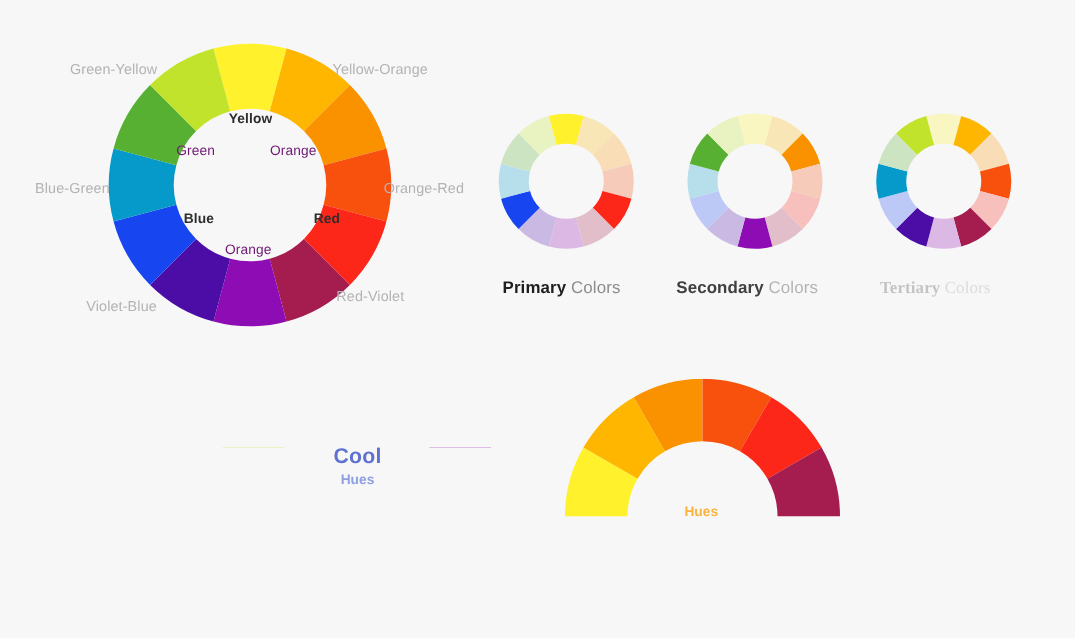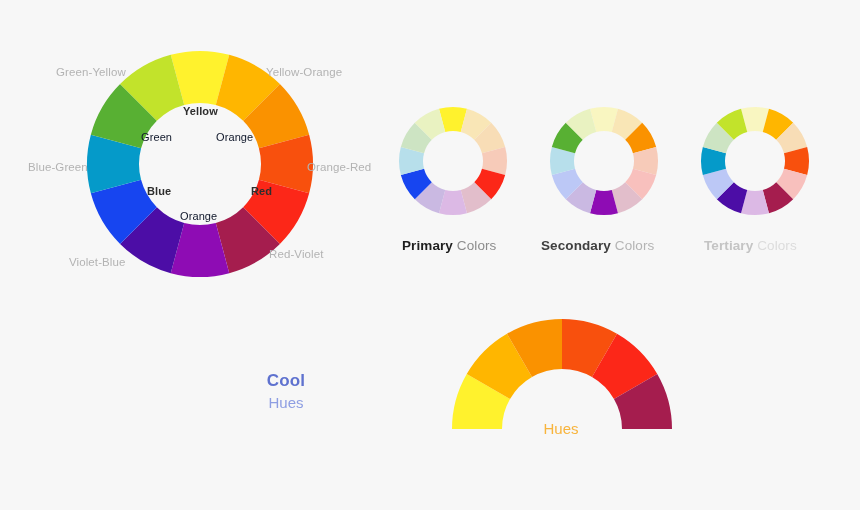--- a/index.html
+++ b/index.html
@@ -12,21 +12,21 @@
     height: 510px;
     background: #f7f7f7;
     font-family: "Liberation Sans", sans-serif;
     position: relative;
     overflow: hidden;
     -webkit-font-smoothing: antialiased;
   }
   .stage {
     position: absolute;
     left: 0;
-    top: 16px;
+    top: 0;
     width: 860px;
     height: 365px;
   }
   svg { display: block; }
 
   
   #main-wheel-group {
     position: absolute;
     left: 85px;
     top: 33px;
@@ -46,21 +46,21 @@
     position: absolute;
     font-size: 11px;
     white-space: nowrap;
     letter-spacing: 0.1px;
   }
   .inner-label.primary {
     color: #2e2e2e;
     font-weight: bold;
   }
   .inner-label.secondary {
-    color: #0f172a;
+    color: #701a75;
     font-weight: normal;
   }
 
   
   .mini-wheel {
     position: absolute;
     width: 110px;
     height: 110px;
   }
   .mini-caption {
@@ -87,22 +87,22 @@
     white-space: nowrap;
   }
   .arc-caption .title {
     display: block;
     font-size: 17px;
     font-weight: bold;
     letter-spacing: 0.2px;
   }
   .arc-caption .sub {
     display: block;
-    font-size: 15px;
-    font-weight: normal;
+    font-size: 11px;
+    font-weight: bold;
   }
   .cool-caption .title { color: #5f72cf; }
   .cool-caption .sub   { color: #8e9ee2; }
   .warm-caption .title { color: #f2a01b; }
   .warm-caption .sub   { color: #f8b43c; }
 </style>
 </head>
 <body>
 
 <div class="stage">
@@ -183,21 +183,21 @@
           <path d="M 107.15999461960969 68.97622843553611 A 54 54 0 0 1 93.18376618407356 93.18376618407356 L 76.21320343559643 76.21320343559643 A 30 30 0 0 0 83.97777478867205 62.764571353075624 Z" fill="rgb(248,189,185)" opacity="0.95"></path>
           <path d="M 93.18376618407356 93.18376618407356 A 54 54 0 0 1 68.97622843553611 107.15999461960969 L 62.764571353075624 83.97777478867205 A 30 30 0 0 0 76.21320343559643 76.21320343559643 Z" fill="#a51d4e"></path>
           <path d="M 68.97622843553611 107.15999461960969 A 54 54 0 0 1 41.02377156446387 107.15999461960969 L 47.235428646924376 83.97777478867205 A 30 30 0 0 0 62.764571353075624 83.97777478867205 Z" fill="rgb(218,181,228)" opacity="0.95"></path>
           <path d="M 41.02377156446387 107.15999461960969 A 54 54 0 0 1 16.816233815926438 93.18376618407356 L 33.78679656440357 76.21320343559643 A 30 30 0 0 0 47.235428646924376 83.97777478867205 Z" fill="#4c0da6"></path>
           <path d="M 16.816233815926438 93.18376618407356 A 54 54 0 0 1 2.8400053803903162 68.97622843553613 L 26.022225211327953 62.76457135307563 A 30 30 0 0 0 33.78679656440357 76.21320343559643 Z" fill="rgb(184,197,245)" opacity="0.95"></path>
           <path d="M 2.8400053803903162 68.97622843553613 A 54 54 0 0 1 2.840005380390302 41.0237715644639 L 26.022225211327946 47.23542864692439 A 30 30 0 0 0 26.022225211327953 62.76457135307563 Z" fill="#059ac9"></path>
           <path d="M 2.840005380390302 41.0237715644639 A 54 54 0 0 1 16.816233815926424 16.816233815926438 L 33.78679656440357 33.78679656440357 A 30 30 0 0 0 26.022225211327946 47.23542864692439 Z" fill="rgb(202,227,192)" opacity="0.95"></path>
           <path d="M 16.816233815926424 16.816233815926438 A 54 54 0 0 1 41.023771564463885 2.840005380390309 L 47.23542864692438 26.02222521132795 A 30 30 0 0 0 33.78679656440357 33.78679656440357 Z" fill="#c2e32b"></path>
         </svg>
       </div>
-      <div class="mini-caption cap-tertiary" style="left: 704px; top: 222px;"><b>Tertiary</b><span> Colors</span></div>
+      <div class="mini-caption cap-tertiary" style="left: 704px; top: 222px; font-family: Liberation Serif, serif;"><b>Tertiary</b><span> Colors</span></div>
     </div>
 
   <div id="arcs">
       <div class="arc-group" style="left: 178px; top: 358px; width: 215px; height: 115px;">
         <svg width="215" height="115" viewBox="0 0 215 115">
           <path d="M 0 1.3164953090834047e-14 A 107.5 107.5 0 0 1 14.402269093172848 -53.750000000000014 L 57.27052658050256 -29.000000000000007 A 58 58 0 0 0 49.5 7.102951435054649e-15 Z" fill="#c2e32b"></path>
           <path d="M 14.402269093172848 -53.750000000000014 A 107.5 107.5 0 0 1 53.74999999999995 -93.09773090682712 L 78.49999999999997 -50.229473419497424 A 58 58 0 0 0 57.27052658050256 -29.000000000000007 Z" fill="#58b033"></path>
           <path d="M 53.74999999999995 -93.09773090682712 A 107.5 107.5 0 0 1 107.49999999999999 -107.5 L 107.49999999999999 -58 A 58 58 0 0 0 78.49999999999997 -50.229473419497424 Z" fill="#059ac9"></path>
           <path d="M 107.49999999999999 -107.5 A 107.5 107.5 0 0 1 161.25 -93.09773090682715 L 136.5 -50.22947341949744 A 58 58 0 0 0 107.49999999999999 -58 Z" fill="#1745f0"></path>
           <path d="M 161.25 -93.09773090682715 A 107.5 107.5 0 0 1 200.5977309068271 -53.75000000000005 L 157.72947341949742 -29.000000000000025 A 58 58 0 0 0 136.5 -50.22947341949744 Z" fill="#4c0da6"></path>

